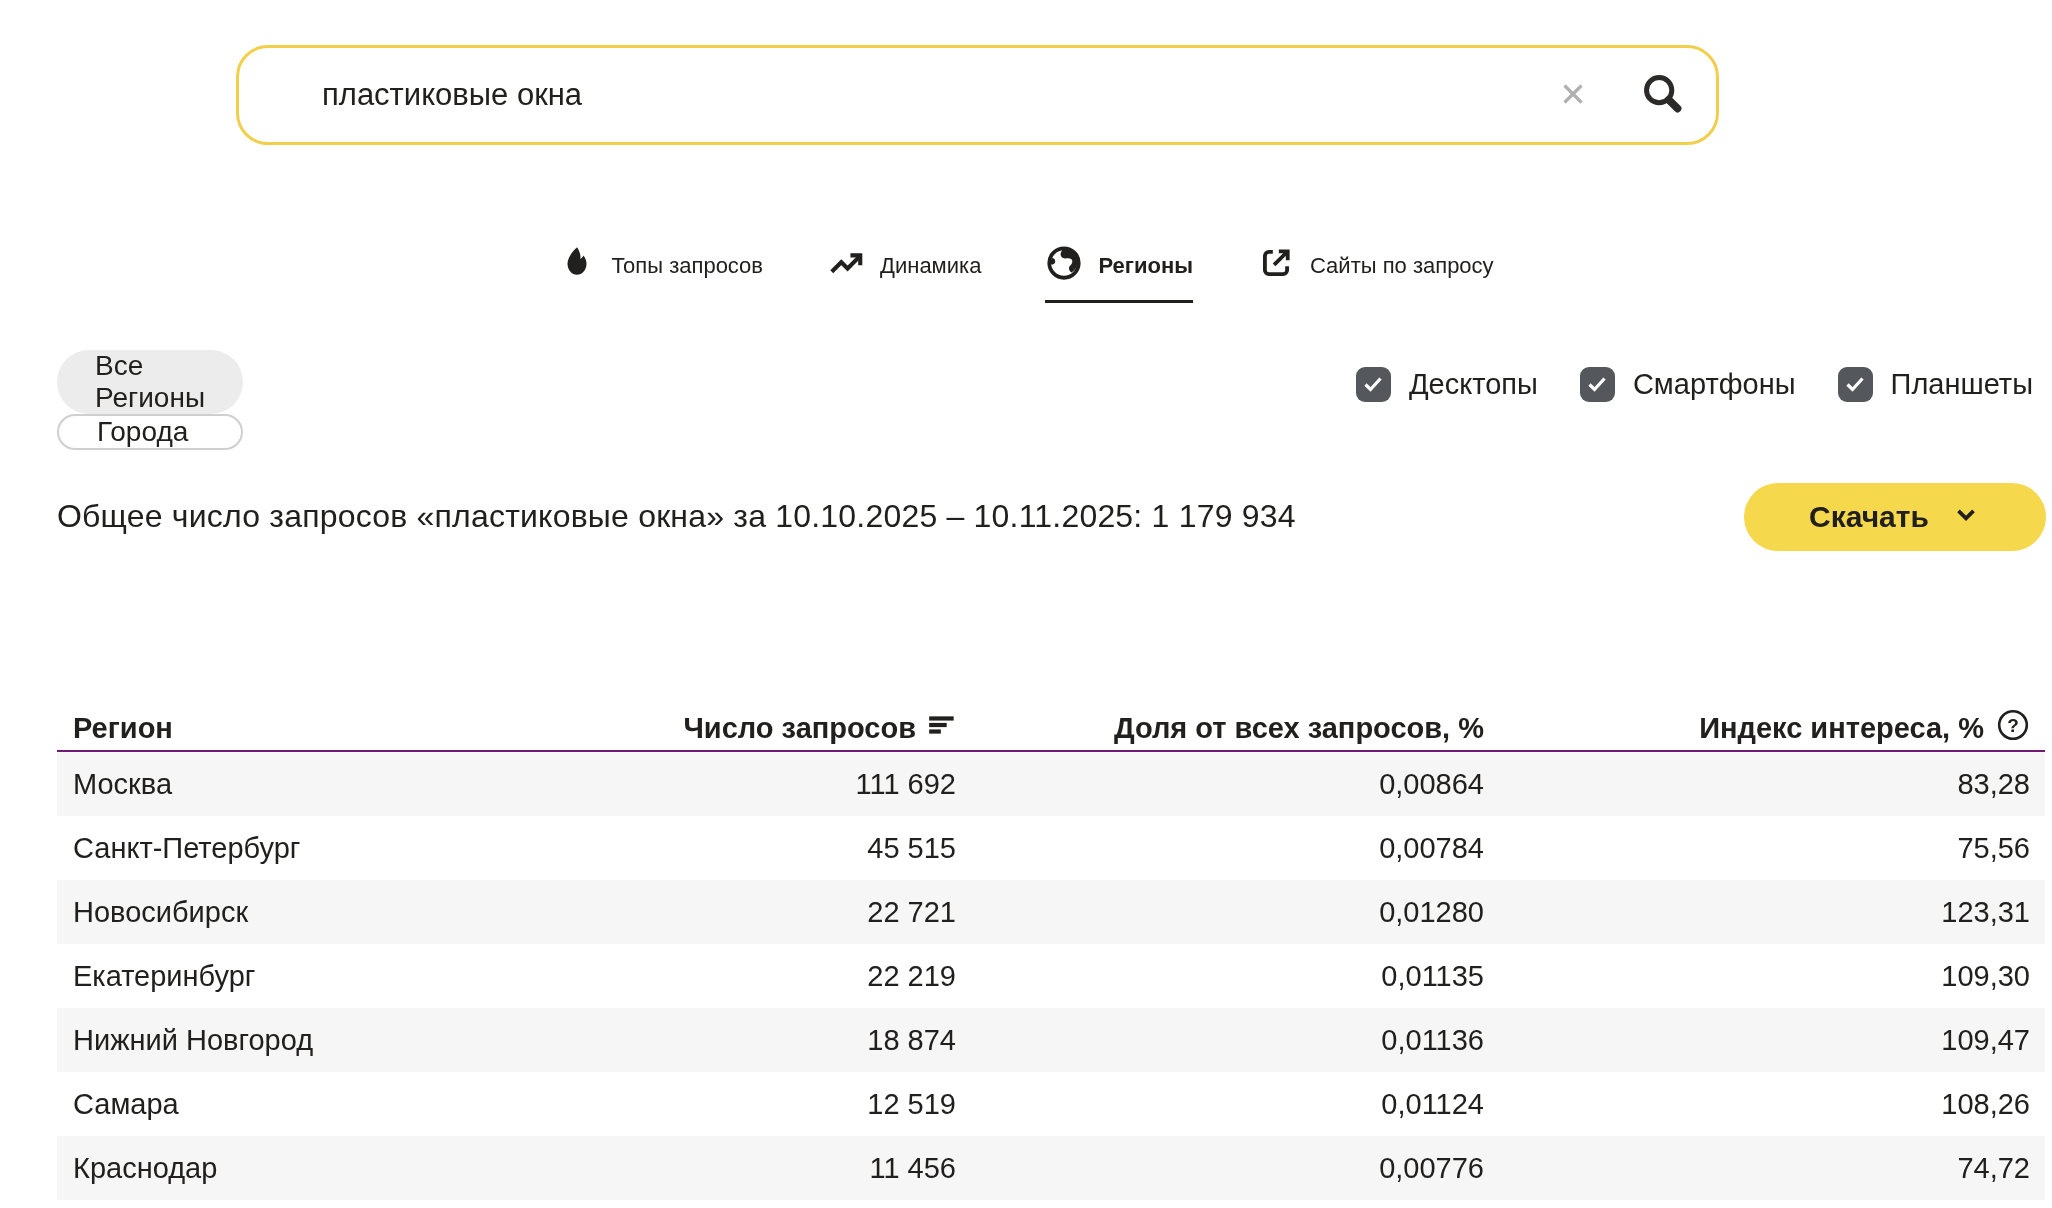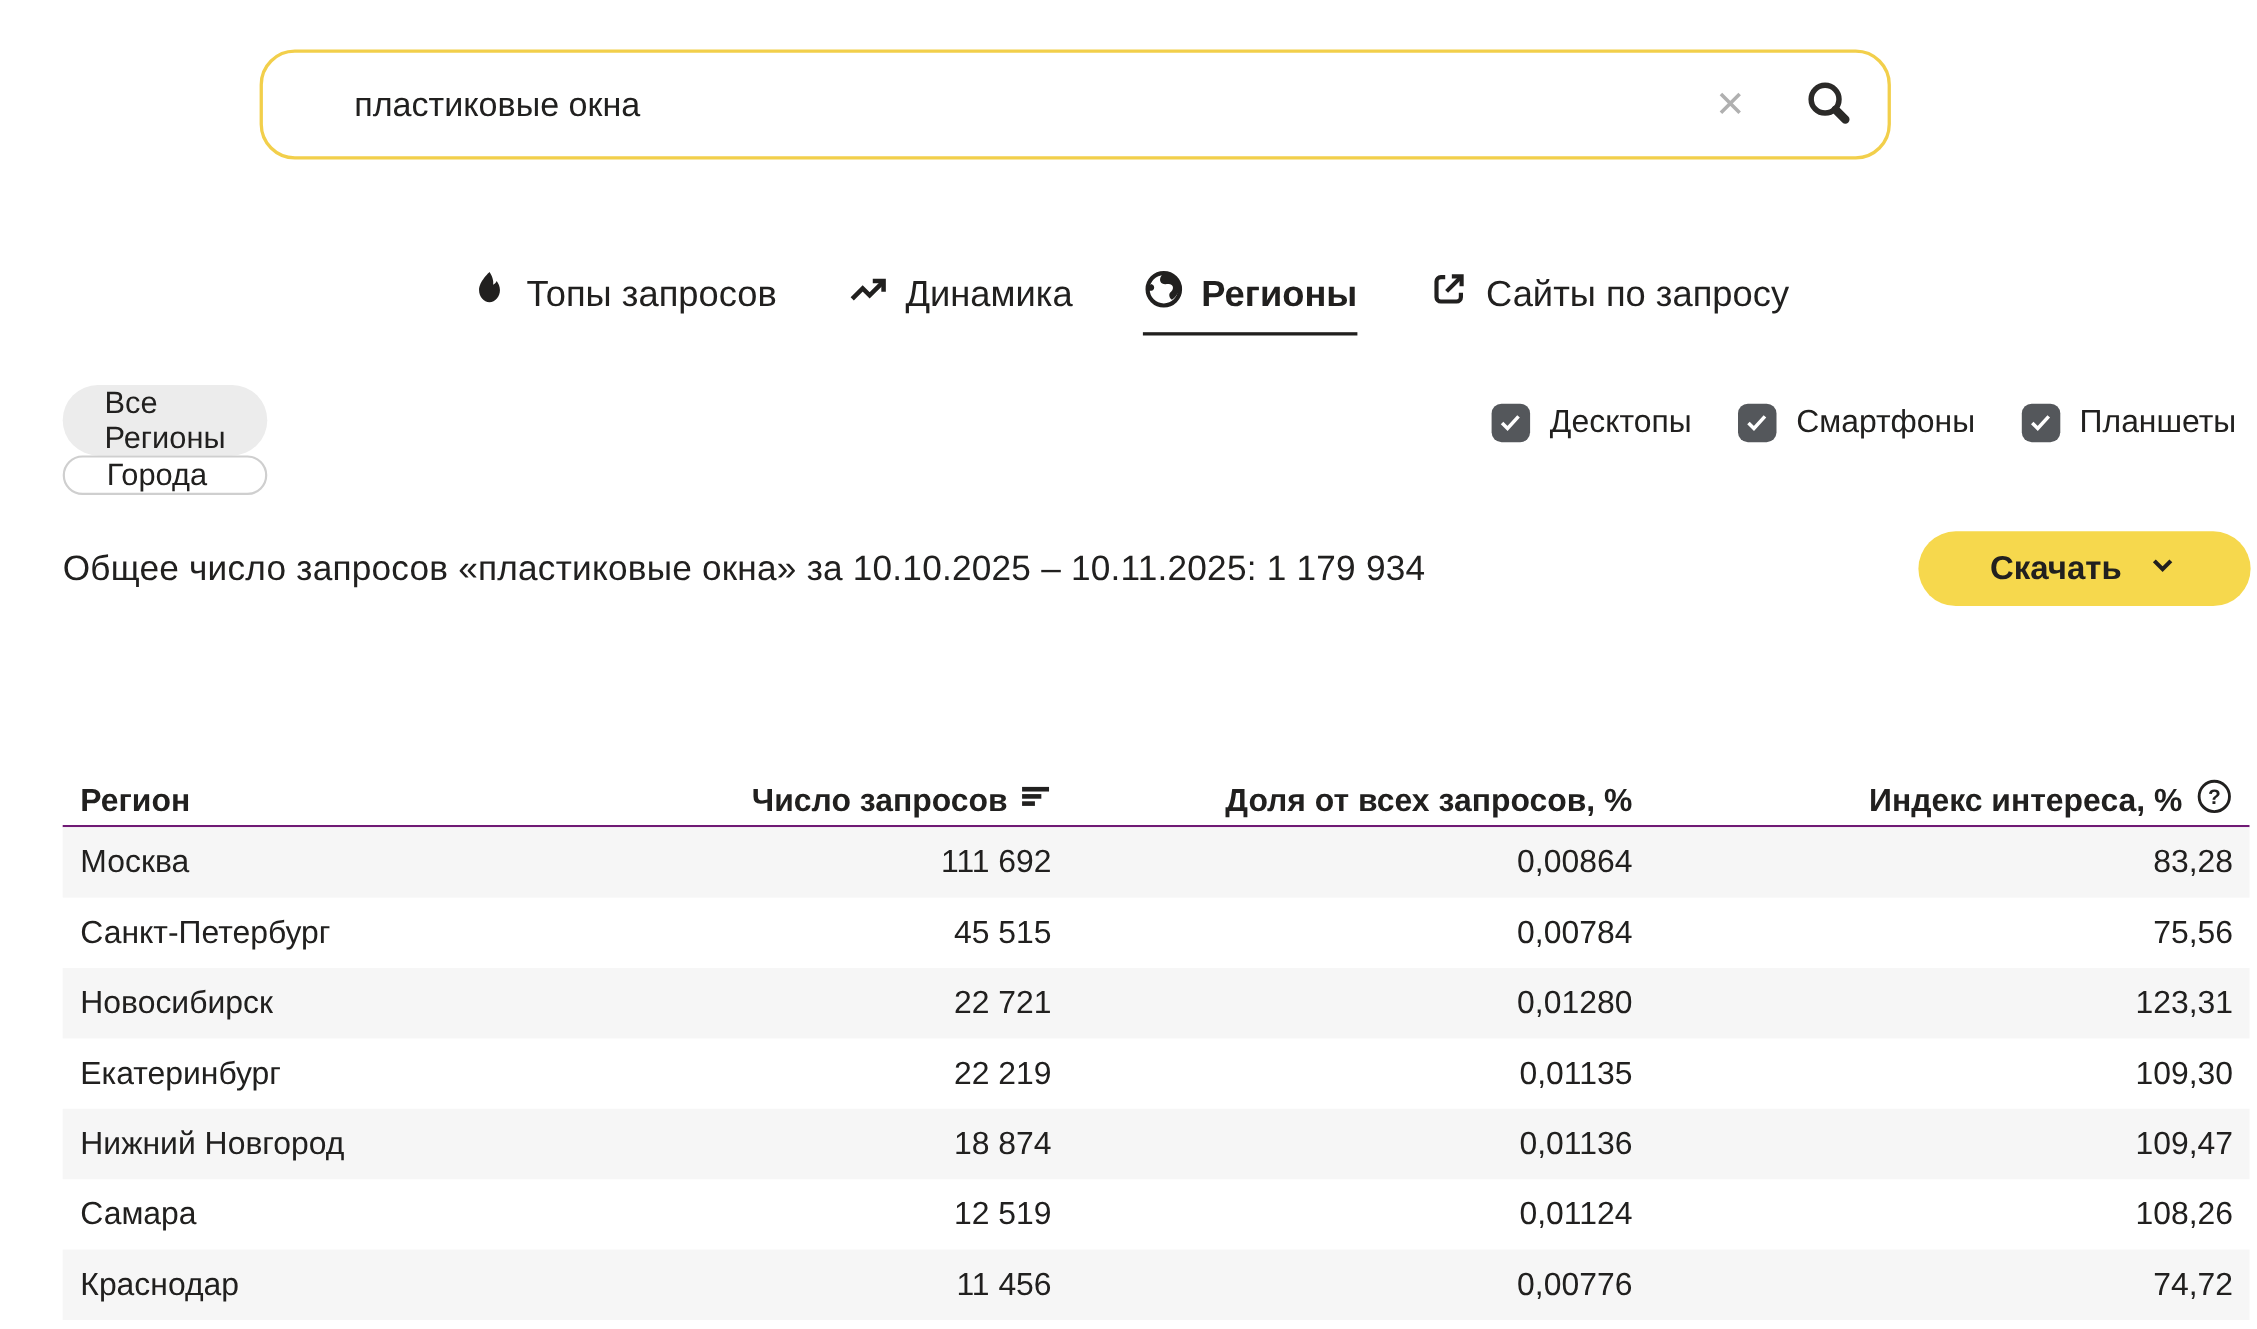--- a/index.html
+++ b/index.html
@@ -19,21 +19,21 @@
   }
   .icon-btn { display: flex; align-items: center; justify-content: center; cursor: pointer; background: none; border: none; }
   .clear-btn { margin-right: 50px; }
 
   
   .tabs {
     position: absolute; left: 0; top: 244px; width: 100%;
     display: flex; justify-content: center; align-items: flex-start; gap: 64px;
   }
   .tab {
-    display: flex; align-items: center; gap: 15px; font-size: 33px;
+    display: flex; align-items: center; gap: 15px; font-size: 22px;
     padding-bottom: 12px; border-bottom: 3px solid transparent; cursor: pointer; color: #21201f;
   }
   .tab svg { flex: 0 0 auto; }
   .tab.active { font-weight: 700; border-bottom-color: #21201f; }
 
   
   .segmented {
     position: absolute; left: 57px; top: 350px; height: 64px;
     background: #ececec; border-radius: 32px;
     display: inline-flex; align-items: stretch; font-size: 28px; flex-direction: column;

